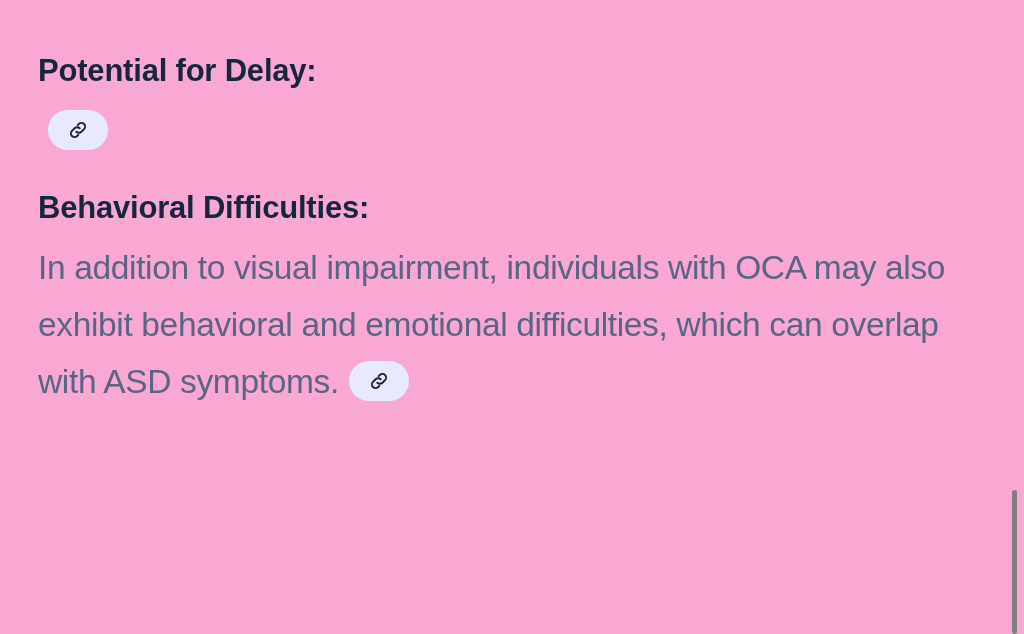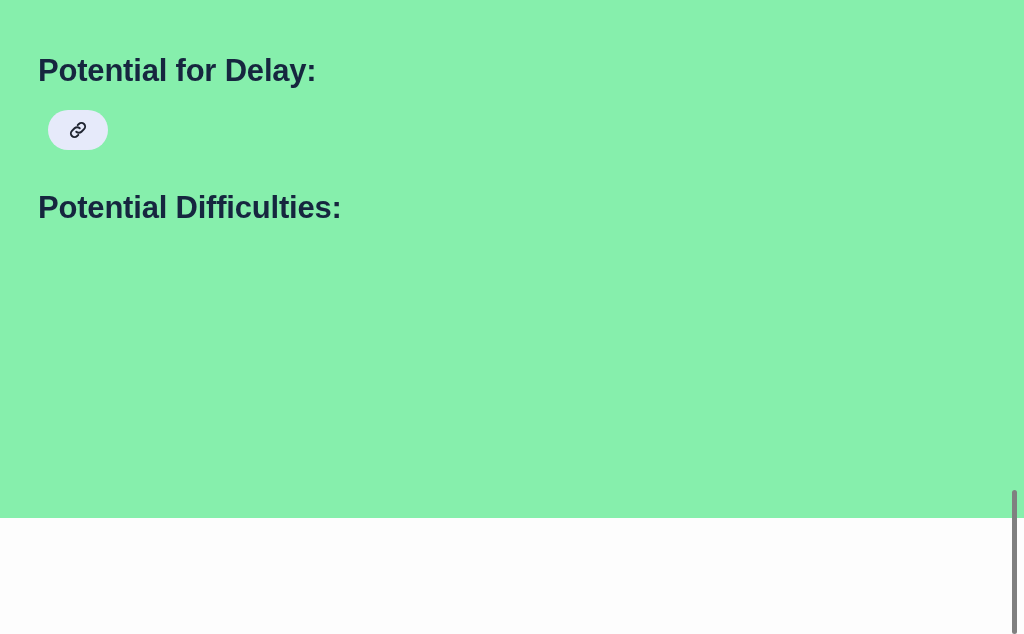--- a/index.html
+++ b/index.html
@@ -13,22 +13,22 @@
     font-family: "Liberation Sans", sans-serif;
     overflow: hidden;
     position: relative;
   }
 
   #content-scroll-area {
     position: absolute;
     left: 0;
     top: 0;
     width: 1024px;
-    height: 518px;
-    background: #86efac;
+    height: 634px;
+    background: #f9a8d4;
     box-sizing: border-box;
     padding: 48px 48px 0 38px;
   }
 
   .answer-section {
     margin: 0;
   }
 
   .section-heading {
     font-size: 31px;
@@ -110,20 +110,28 @@
           <span class="link-glyph">
             <svg viewBox="0 0 24 24" width="22" height="22" fill="none" stroke="#1f2430" stroke-width="2.1" stroke-linecap="round" stroke-linejoin="round">
               <path d="M10.1 13.9a4 4 0 0 0 5.66 0l2.83-2.83a4 4 0 0 0-5.66-5.66l-1.3 1.3"></path>
               <path d="M13.9 10.1a4 4 0 0 0-5.66 0l-2.83 2.83a4 4 0 1 0 5.66 5.66l1.3-1.3"></path>
             </svg>
           </span>
         </span></p>
   </div>
 
   <div class="answer-section" id="section-behavioral-wrap">
-    <h2 class="section-heading">Potential Difficulties:</h2>
+    <h2 class="section-heading">Behavioral Difficulties:</h2>
+    <p class="section-body"><span>In addition to visual impairment, individuals with OCA may also exhibit behavioral and emotional difficulties, which can overlap with ASD symptoms.</span><span class="citation-badge">
+          <span class="link-glyph">
+            <svg viewBox="0 0 24 24" width="22" height="22" fill="none" stroke="#1f2430" stroke-width="2.1" stroke-linecap="round" stroke-linejoin="round">
+              <path d="M10.1 13.9a4 4 0 0 0 5.66 0l2.83-2.83a4 4 0 0 0-5.66-5.66l-1.3 1.3"></path>
+              <path d="M13.9 10.1a4 4 0 0 0-5.66 0l-2.83 2.83a4 4 0 1 0 5.66 5.66l1.3-1.3"></path>
+            </svg>
+          </span>
+        </span></p>
   </div>
 
 </div>
 
 <div id="scrollbar-track">
   <div id="scrollbar-thumb"></div>
 </div>
 
 </body></html>

